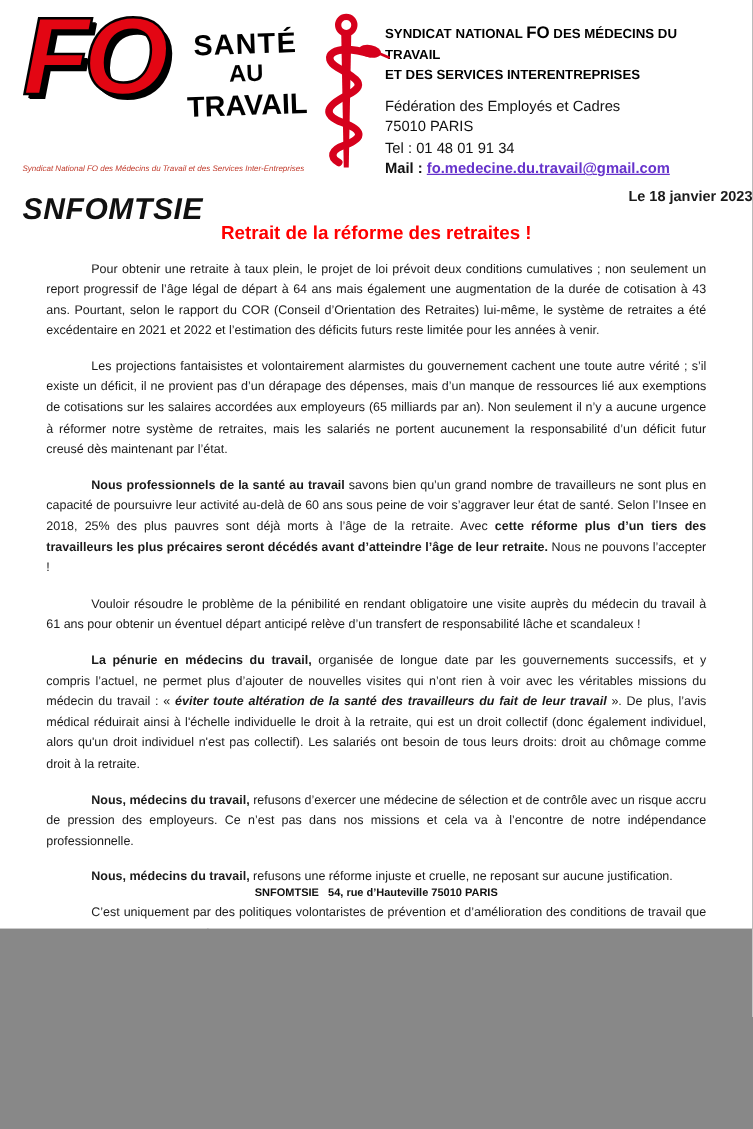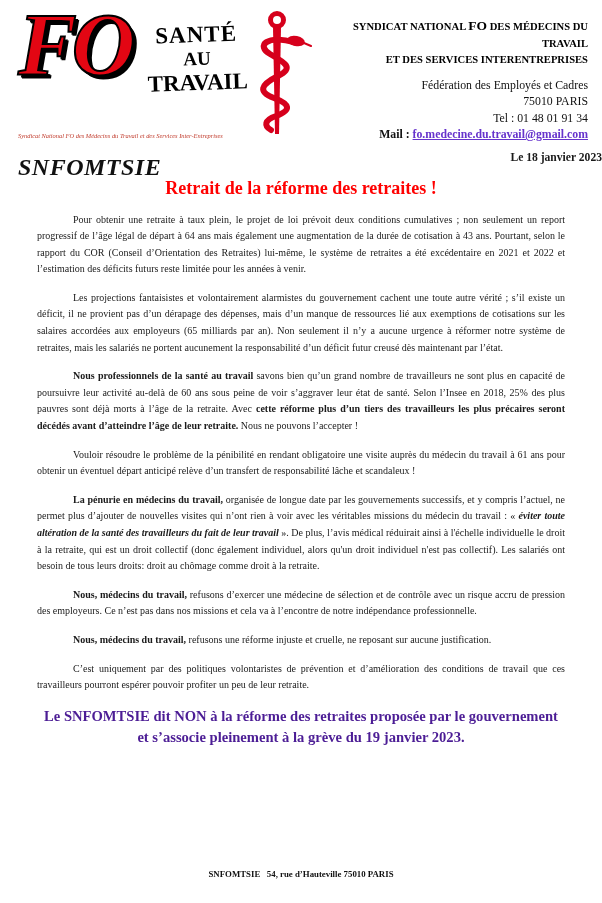--- a/index.html
+++ b/index.html
@@ -1,19 +1,19 @@
 <!DOCTYPE html>
 <html><head>
 <meta charset="utf-8">
 <style>
   * { margin:0; padding:0; box-sizing:border-box; }
   html,body { background:#888; }
   .page {
-    width:602px; height:903px; margin:0 auto; background:#ffffff;
-    font-family:Liberation Serif, serif; color:#1a1a1a;
+    width:602px; height:743px; margin:0 auto; background:#ffffff;
+    font-family:Liberation Sans, sans-serif; color:#1a1a1a;
     position:relative; overflow:hidden;
   }
   
   .letterhead { display:flex; padding:8px 14px 0 16px; }
   .logo-block { position:relative; width:292px; height:132px; flex:none; }
   .fo-text {
     position:absolute; left:2px; top:-14px;
     font-size:88px; font-weight:900; font-style:italic; letter-spacing:-5px;
     color:#e30613;
     -webkit-text-stroke:2px #000;
@@ -28,29 +28,29 @@
   .sante-lines .l3 { font-size:23px; letter-spacing:0; }
   .caduceus { position:absolute; left:224px; top:2px; }
   .snfomtsie {
     position:absolute; left:2px; top:98px;
     font-size:24px; font-weight:800; font-style:italic; color:#111; letter-spacing:0.5px;margin-top:48px;
   }
   .logo-tagline {
     position:absolute; left:2px; top:124px; width:290px;
     font-size:6.4px; font-style:italic; color:#c03a2b; white-space:nowrap;
   }
-  .header-right { flex:1; text-align:right; padding-top:10px; line-height:16.5px; }
+  .header-right { flex:1; text-align:left; padding-top:10px; line-height:16.5px; }
   .org-title { font-weight:700; font-size:10.6px; color:#000; }
   .org-title .fo-big { font-size:13.5px; }
   .org-address { margin-top:8px; font-size:11.8px; color:#111; }
   .mail-line { font-size:11.8px; font-weight:600; }
   .link { color:#6633cc; text-decoration:underline; font-weight:600; }
   .date-line { text-align:right; margin-top:8px; font-weight:700; font-size:11.6px; }
   
-  .doc-title { text-align:center; color:#ff0000; font-weight:700; font-size:18px; margin:14px 0 13px; }
+  .doc-title { text-align:center; color:#ff0000; font-weight:700; font-size:15px; margin:14px 0 13px; }
   .letter-body { margin:0 37px; font-size:10px; line-height:16.6px; text-align:justify; }
   .letter-body p { margin:0 0 12px; text-indent:36px; }
   .letter-body .b { font-weight:700; }
   .letter-body .i { font-style:italic; }
   .closing {
     color:#4c1d95; font-weight:700; font-size:14.6px; line-height:21px;
     text-align:center; margin:4px 42px 0;
   }
   .footer {
     position:absolute; bottom:24px; left:0; width:100%;

